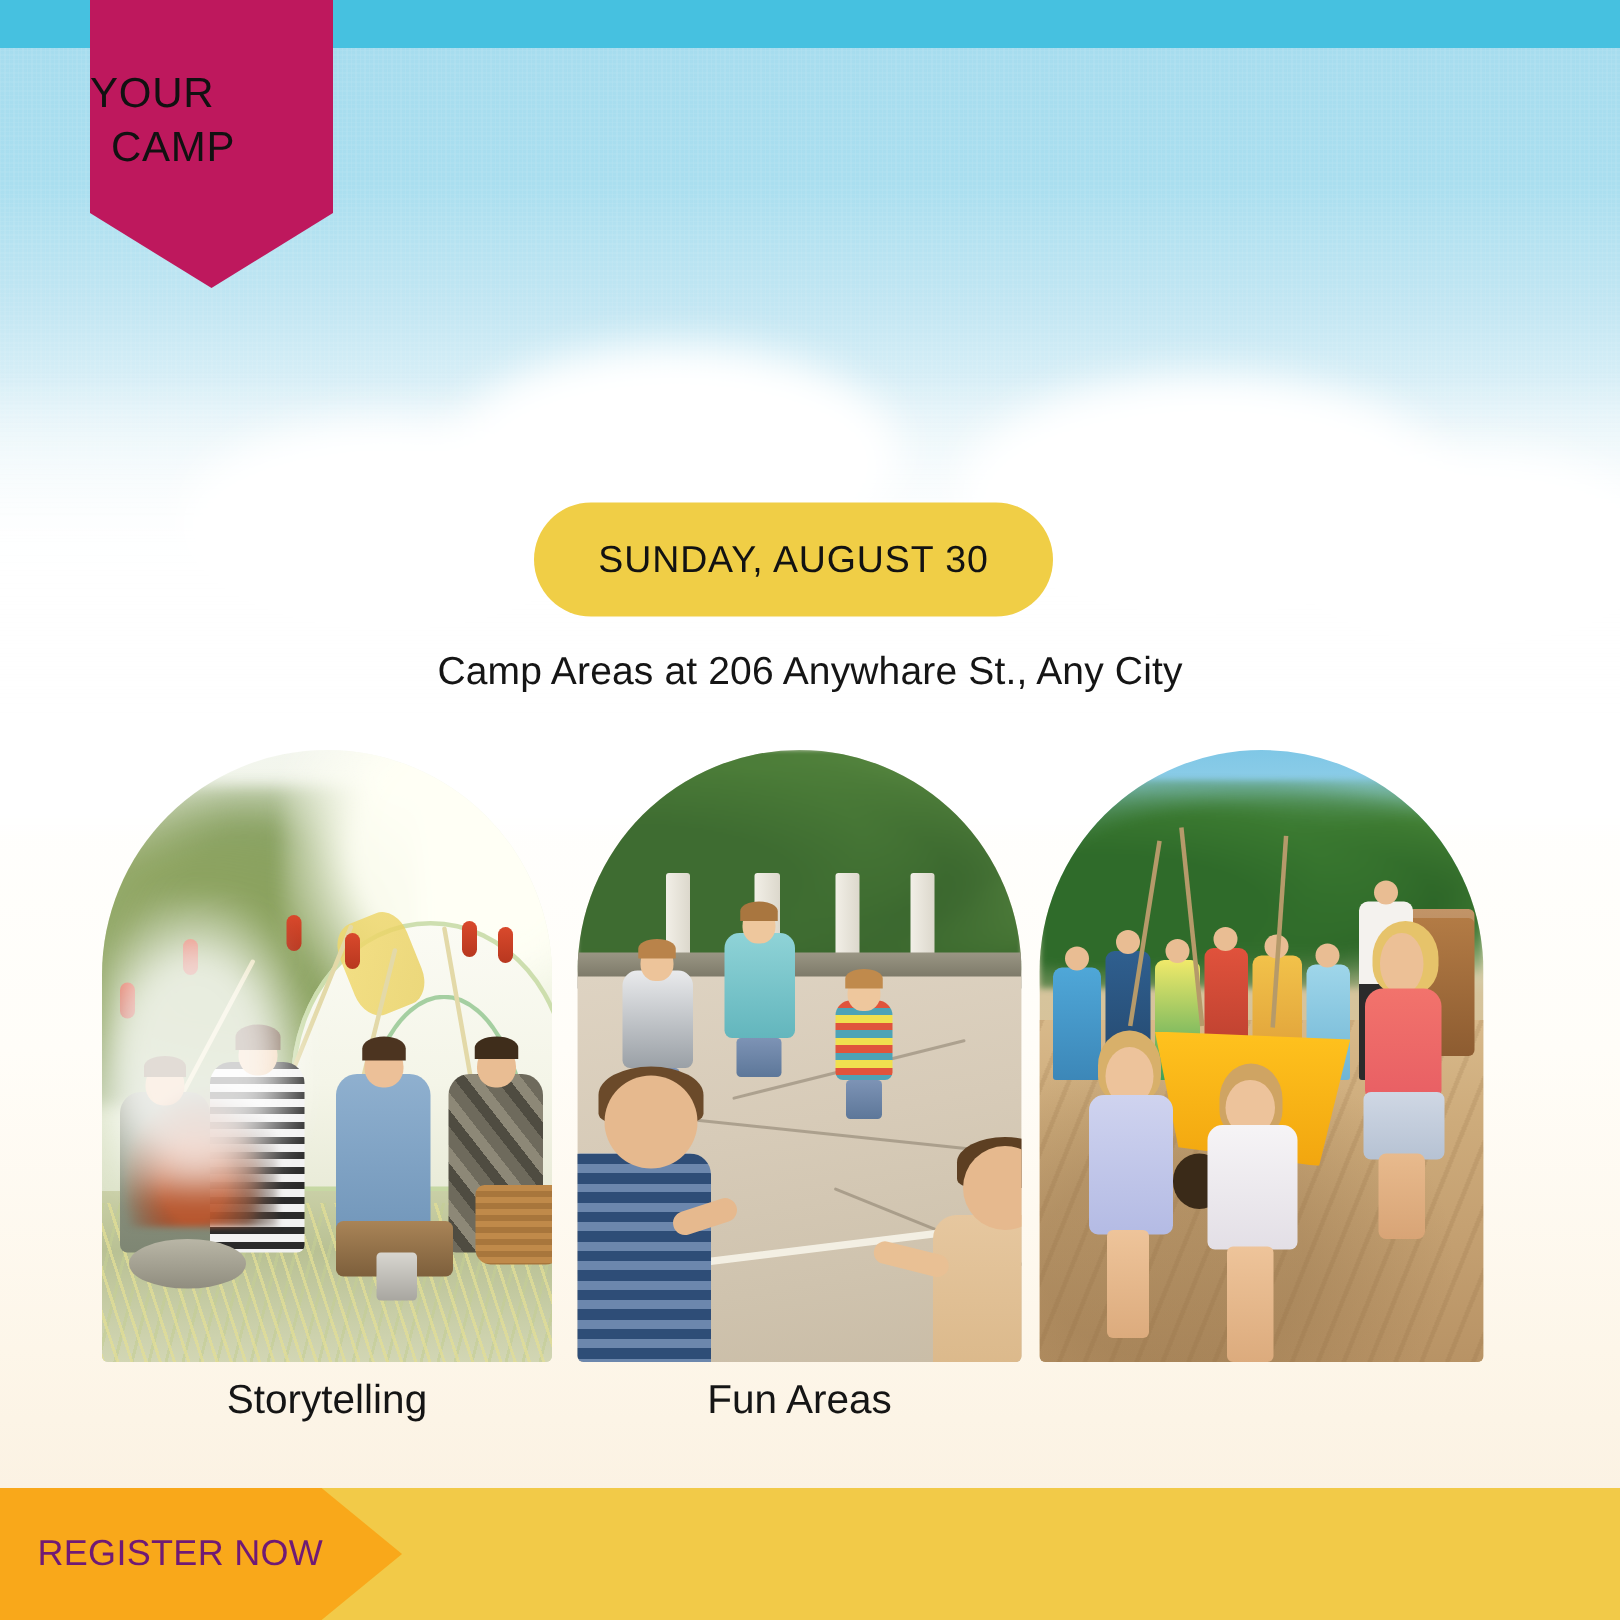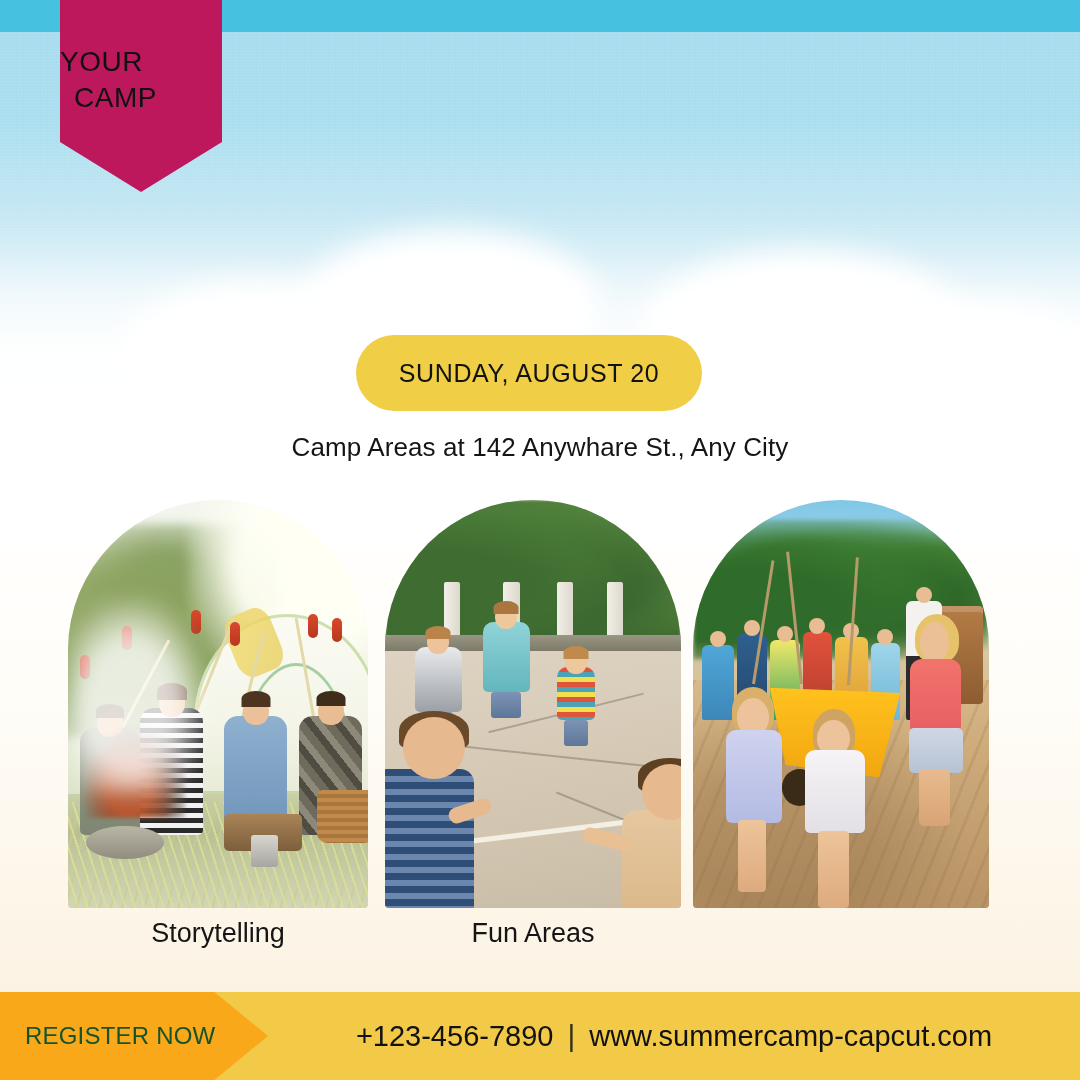--- a/index.html
+++ b/index.html
@@ -271,21 +271,21 @@
   .caption.c3 { left:693px; width:296px; }
 
   
   .footer { position:absolute; left:0; top:992px; width:1080px; height:88px; background:#f2ca48; }
   .footer-arrow {
     position:absolute; left:0; top:0; width:268px; height:88px; background:#f9a81a;
     -webkit-clip-path: polygon(0 0, 80% 0, 100% 50%, 80% 100%, 0 100%);
     clip-path: polygon(0 0, 80% 0, 100% 50%, 80% 100%, 0 100%);
     display:flex; align-items:center;
   }
-  .footer-arrow span { padding-left:25px; font-size:24px; color:#14532d; letter-spacing:.2px; }
+  .footer-arrow span { padding-left:25px; font-size:24px; color:#701a75; letter-spacing:.2px; }
   .footer-contact {
     position:absolute; left:268px; top:0; width:812px; height:88px;
     display:flex; align-items:center; justify-content:center; gap:14px;
     font-size:29px; color:#121212;
   }
   .sep { font-size:30px; color:#121212; opacity:.85; }
 </style>
 </head>
 <body>
 
@@ -303,24 +303,24 @@
 
   <div class="logo-ribbon">
     <div class="logo-line l1">YOUR</div>
     <div class="logo-line l2">CAMP</div>
   </div>
 
   <div class="headline">
   </div>
 
   <div class="date-pill">
-    <span>SUNDAY, AUGUST 20</span>
-  </div>
-
-  <div class="address">Camp Areas at 142 Anywhare St., Any City</div>
+    <span>SUNDAY, AUGUST 30</span>
+  </div>
+
+  <div class="address">Camp Areas at 206 Anywhare St., Any City</div>
 
   <div class="photos">
 
     <div class="photo p1">
       <div class="scene">
         <div class="s1-sky"></div>
         <div class="s1-trees"></div>
         <div class="s1-glow"></div>
         <div class="s1-tent"></div>
         <div class="s1-tentarc"></div>
@@ -471,20 +471,15 @@
 
   <div class="captions">
     <div class="caption c1">Storytelling</div>
     <div class="caption c2">Fun Areas</div>
   </div>
 
   <div class="footer">
     <div class="footer-arrow">
       <span>REGISTER NOW</span>
     </div>
-    <div class="footer-contact">
-      <span>+123-456-7890</span>
-      <span class="sep">|</span>
-      <span>www.summercamp-capcut.com</span>
-    </div>
   </div>
 
 </div>
 
 </body></html>

